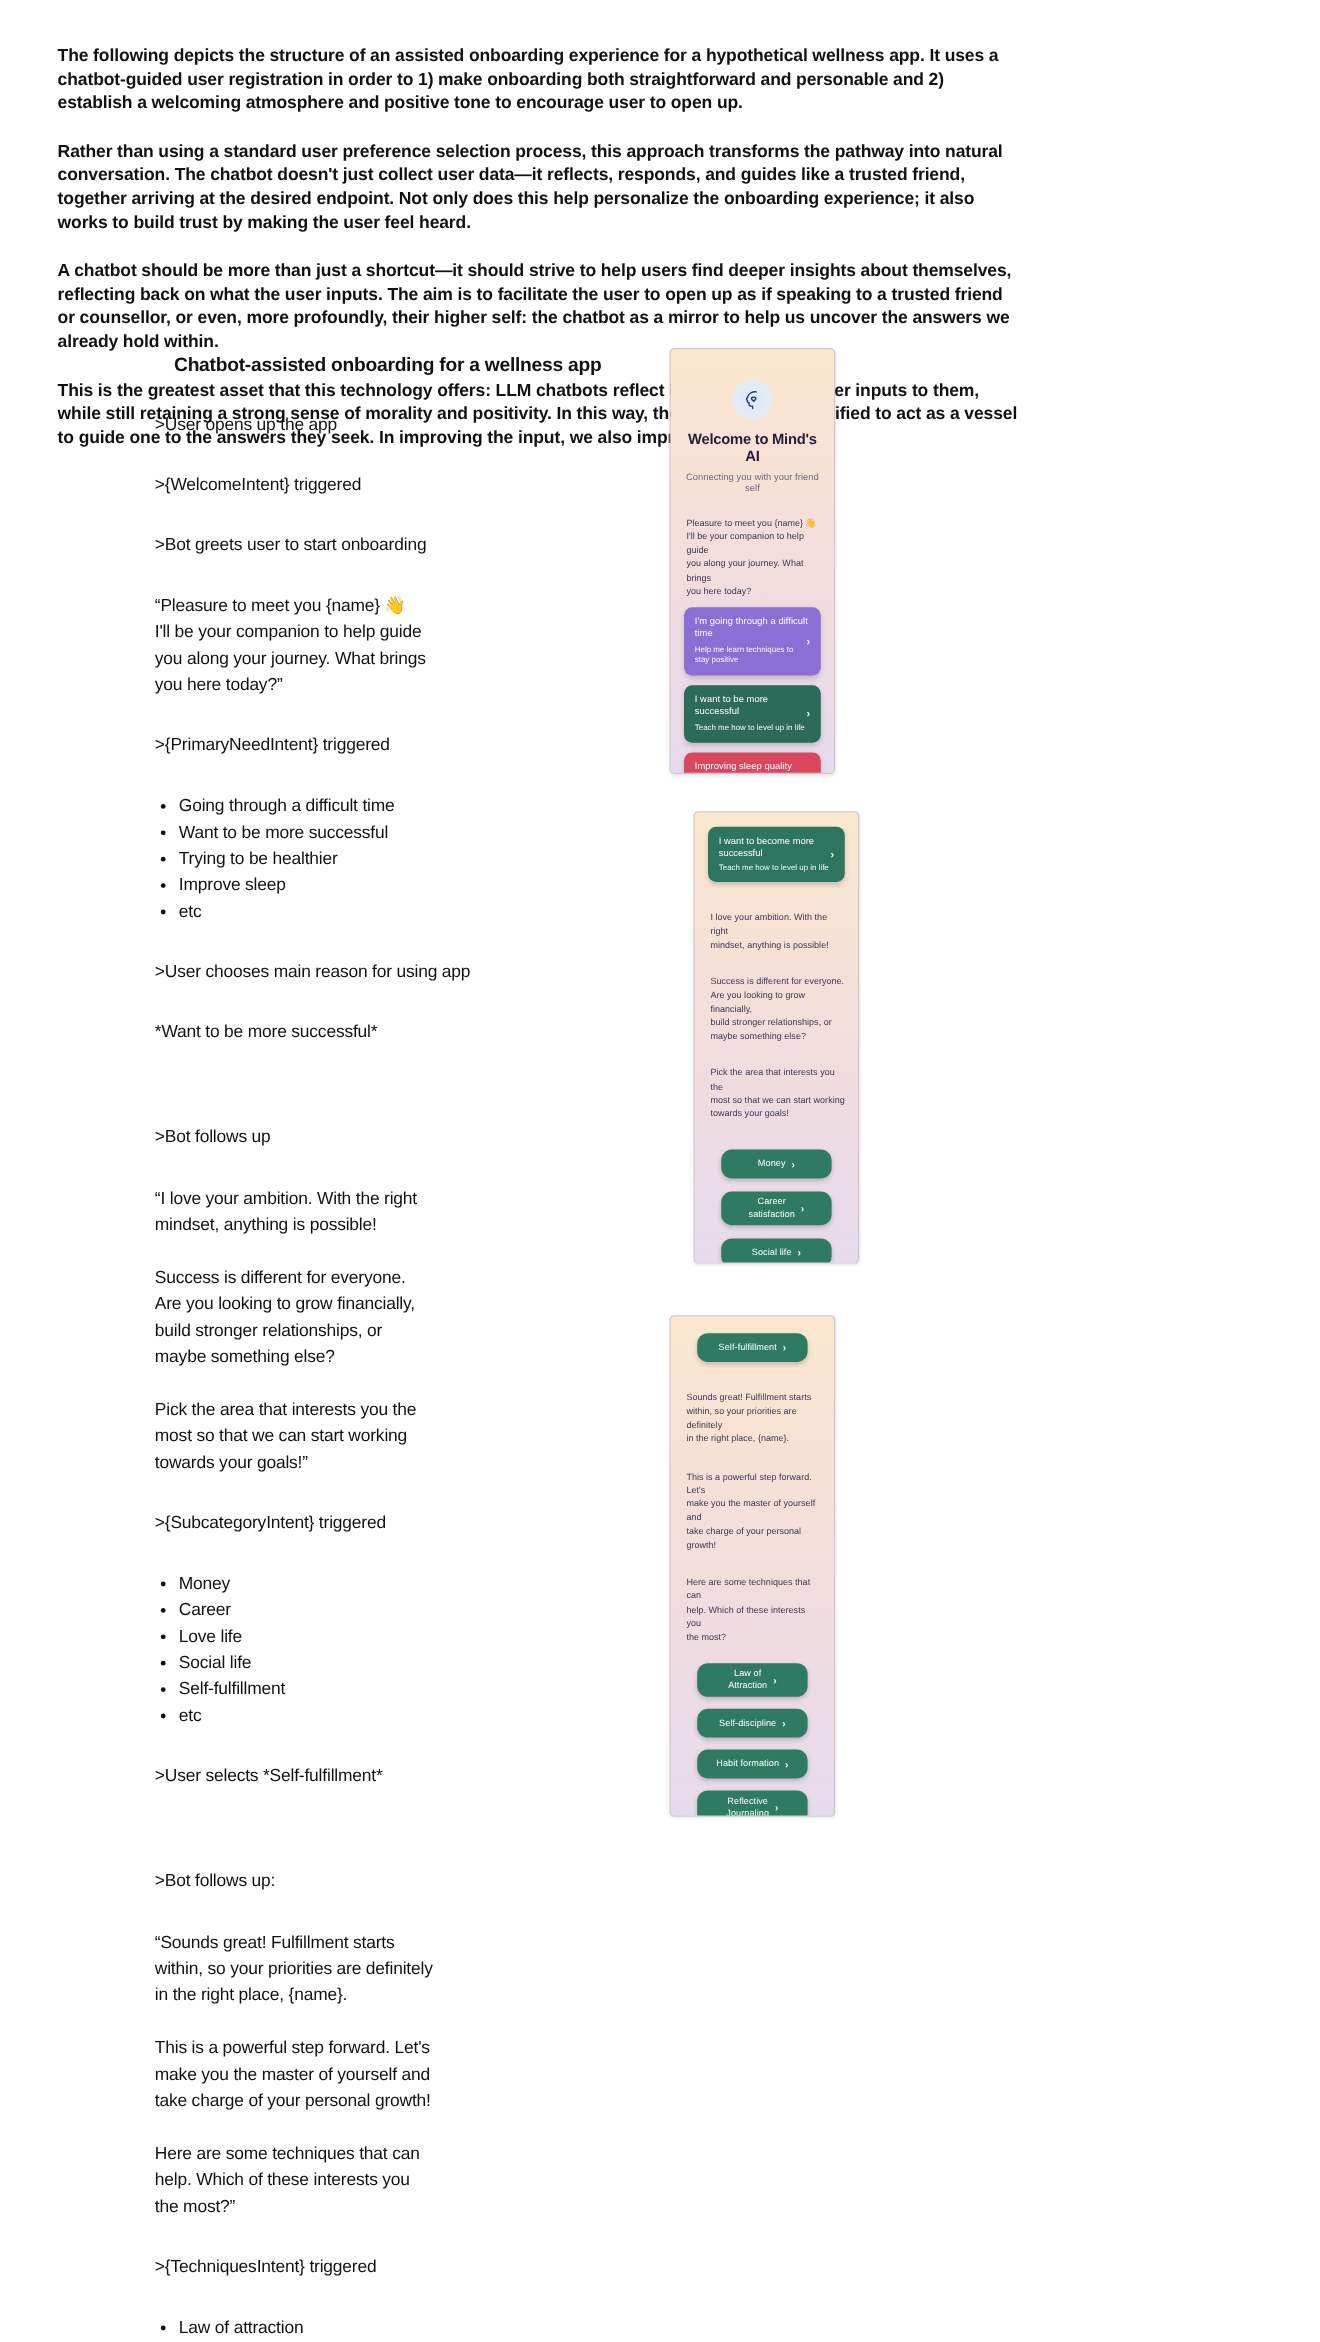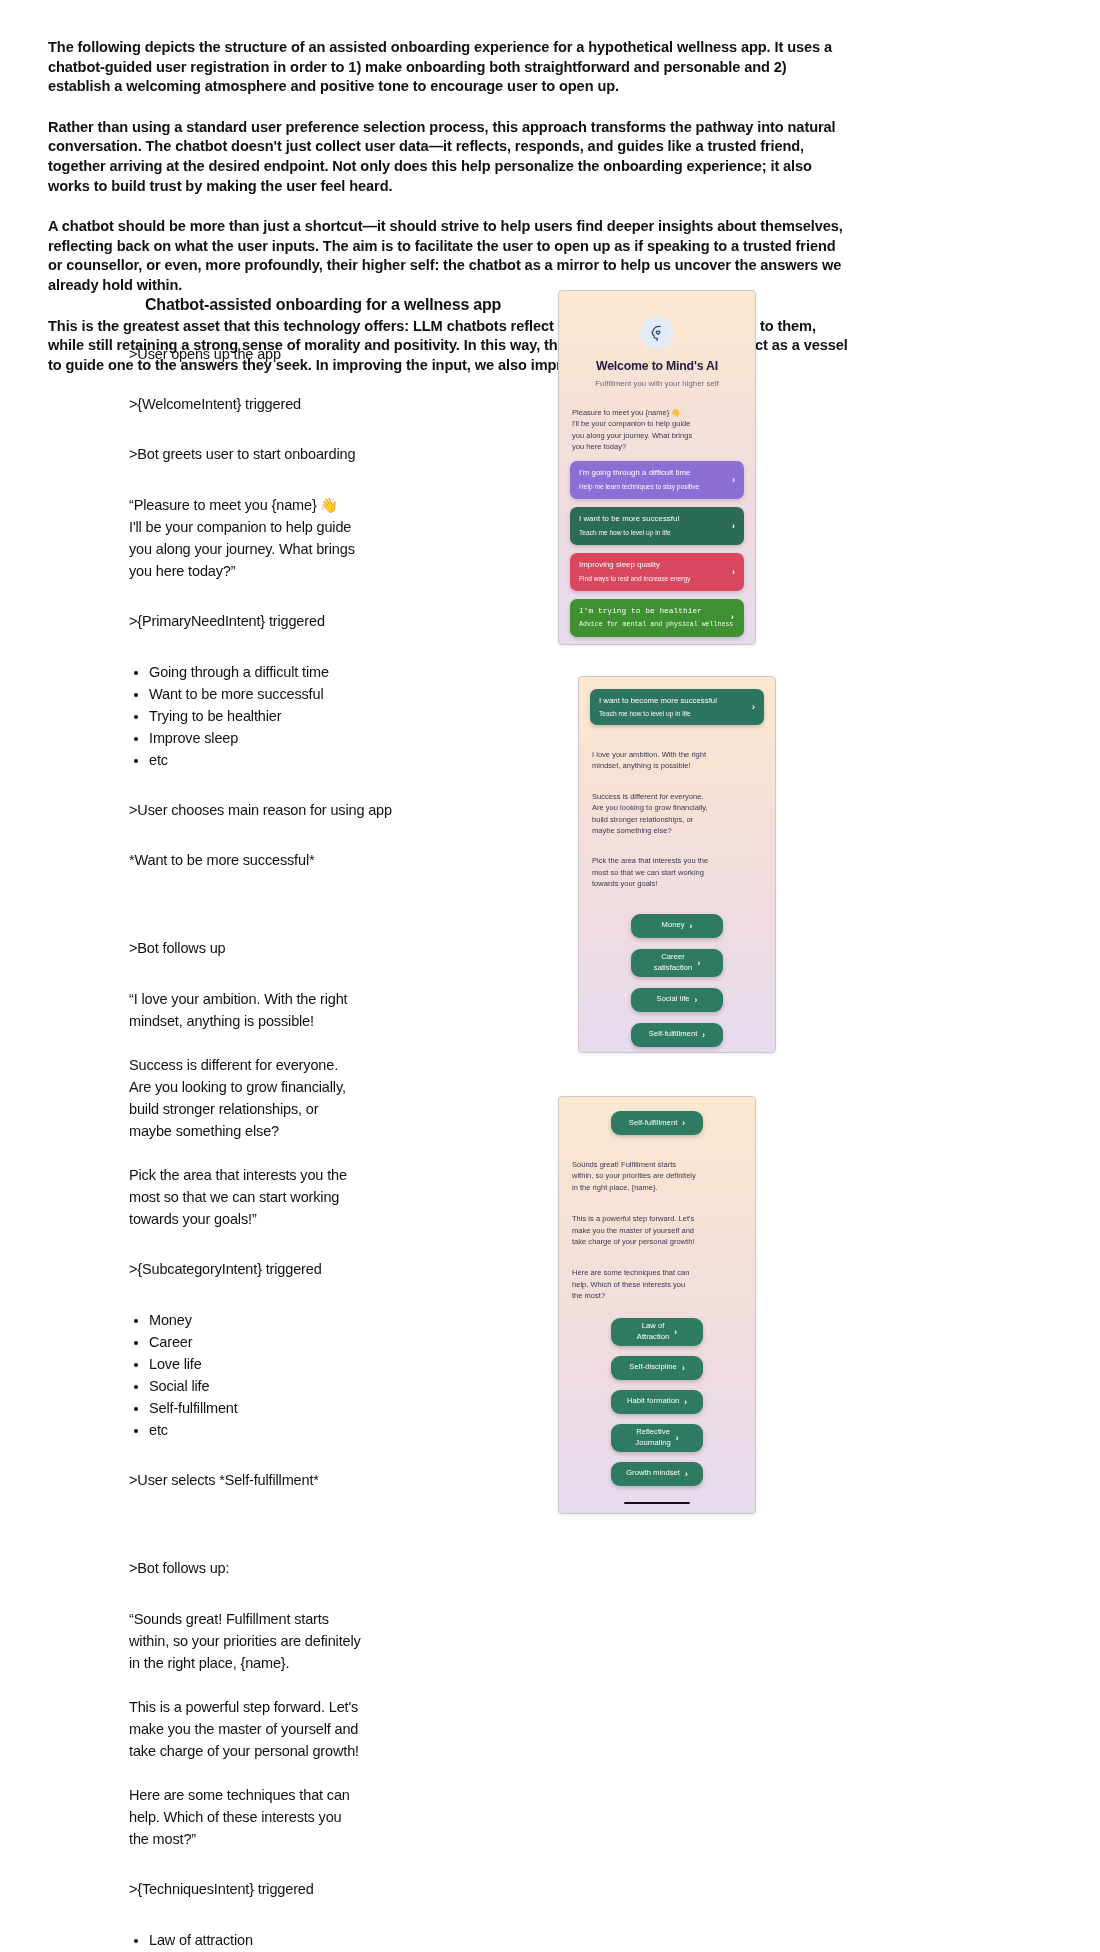--- a/index.html
+++ b/index.html
@@ -43,21 +43,21 @@
   .script .blk { margin:0 0 29px 0; line-height:22px; font-weight:400; }
   .script ul {
     margin:0 0 29px 0; padding-left:20px; line-height:22px;
   }
   .script ul li { margin:0; }
   .script .gap { height:22px; }
 
   
   .phone {
     position:absolute;
-    left:558px; width:198px;
+    left:558px; width:138px;
     border:1px solid #cfc6cc;
     border-radius:4px;
     overflow:hidden;
     background:linear-gradient(180deg,#fbe8cf 0%,#f6e1d6 30%,#f0dcdf 60%,#e6dbee 100%);
     box-shadow:0 1px 3px rgba(0,0,0,0.10);
   }
   .phone-inner { padding:10px 11px 0 11px; height:100%; position:relative; }
 
   .hero-icon {
     width:36px;height:36px;border-radius:50%;
@@ -206,21 +206,21 @@
     <div class="phone-inner">
 
       <div class="hero-icon">
         <svg width="19" height="19" viewBox="0 0 24 24" fill="none" stroke="#2c3e63" stroke-width="1.5" stroke-linecap="round" stroke-linejoin="round">
           <path d="M15.5 3.2c-4 -0.8 -8 1.6 -9 5.2c-0.3 1.2 -1.3 1.6 -1.3 2.6c0 0.8 0.9 1.1 0.9 1.1c0 1 -0.2 1.8 0.5 2.2c0.5 0.3 1.1 0.2 1.1 0.2c0 1.3 -0.1 2.4 0.6 3.1c0.8 0.8 2.2 0.6 3.3 0.6l0 2.6"></path>
           <path d="M12.7 9.3c-0.5 -0.6 -1.5 -0.6 -2 0c-0.5 0.6 -0.4 1.4 0.1 1.9l1.9 1.9l1.9 -1.9c0.5 -0.5 0.6 -1.3 0.1 -1.9c-0.5 -0.6 -1.5 -0.6 -2 0z"></path>
         </svg>
       </div>
 
       <div class="welcome-title">Welcome to Mind's AI</div>
-      <div class="welcome-sub">Fulfillment you with your higher self</div>
+      <div class="welcome-sub">Connecting you with your friend self</div>
 
       <div class="bot-msg" style="white-space:pre-line;margin-top:19px;padding-left:2px;">Pleasure to meet you {name} 👋
 I'll be your companion to help guide
 you along your journey. What brings
 you here today?</div>
 
       <div style="margin-top:8px;">
         <div class="card" style="background:#8c6fd4;margin-bottom:8px;">
           <div class="t">I'm going through a difficult time</div>
           <div class="s">Help me learn techniques to stay positive</div>

